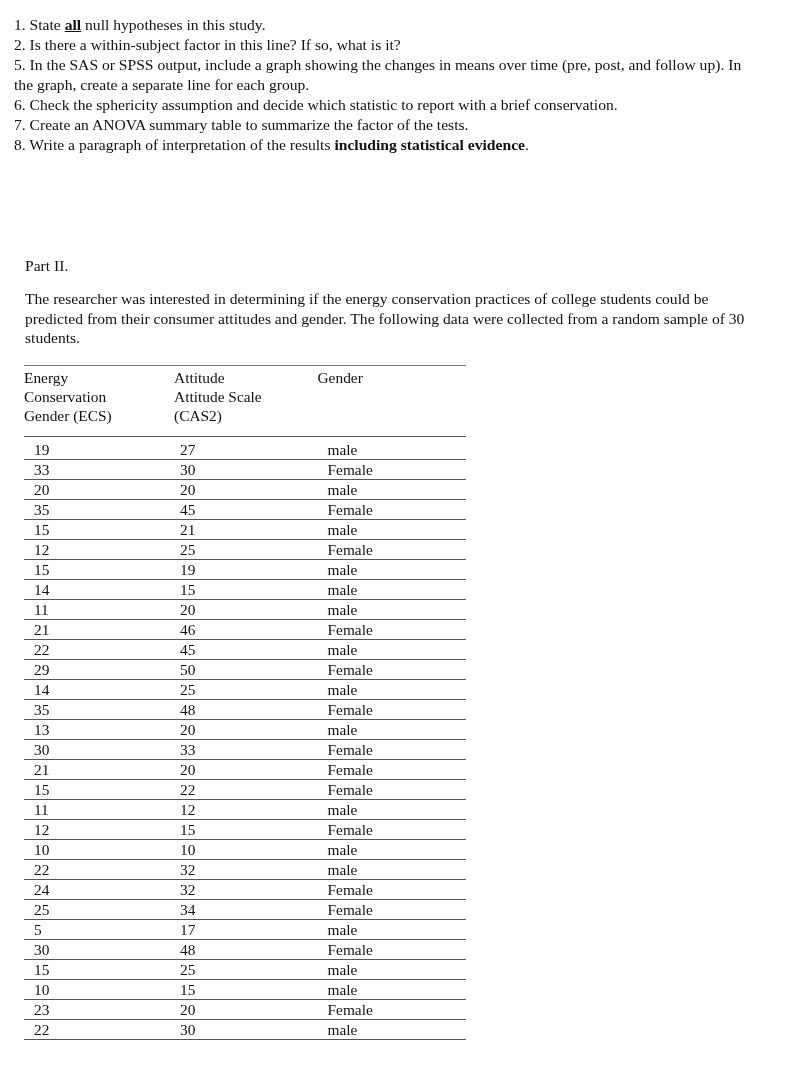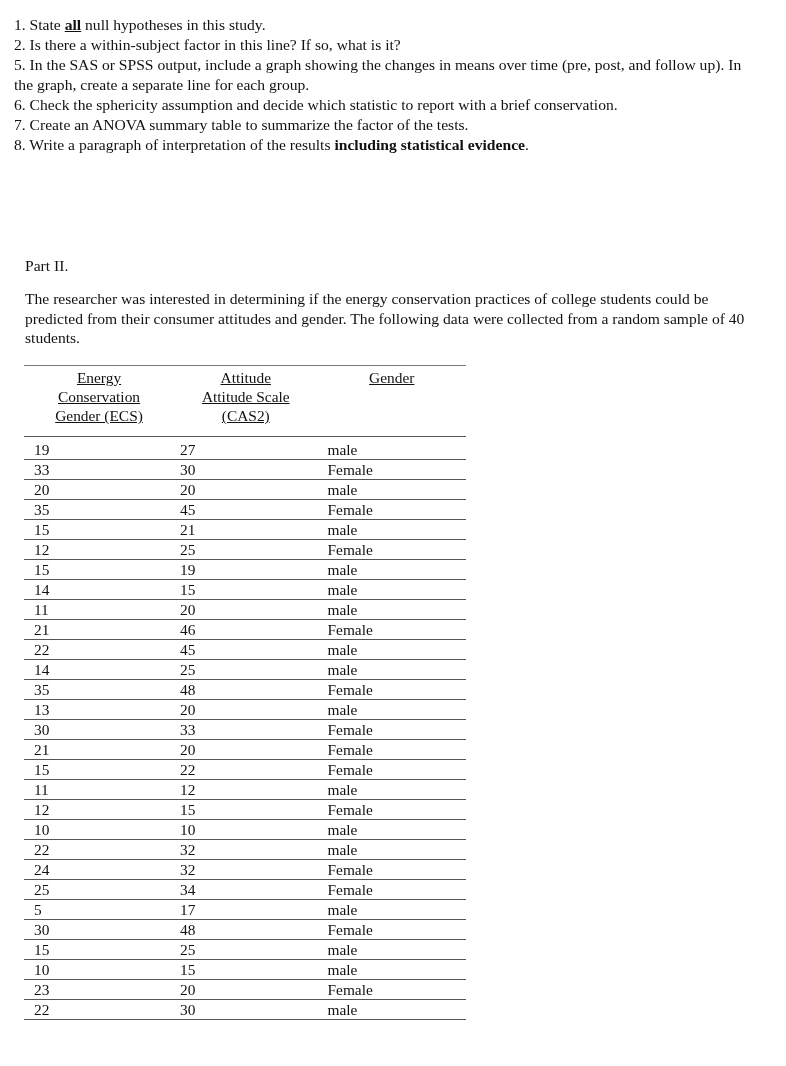--- a/index.html
+++ b/index.html
@@ -13,25 +13,24 @@
   .q { margin: 0; }
   .q b.u { text-decoration: underline; }
   .part-title { position: absolute; left: 25px; top: 236px; line-height: 20px; margin-top: 20px; }
   .intro { position: absolute; left: 25px; top: 289px; width: 740px; line-height: 19.5px; }
 
   table.data {
     position: absolute; left: 24px; top: 365px; width: 442px;
     border-collapse: collapse; font-size: 15.4px;
   }
   table.data thead th {
-    font-weight: normal; text-align: center; vertical-align: top;
+    font-weight: normal; text-align: left; vertical-align: top;
     line-height: 19px; padding: 2px 0 0 0; height: 68px;
     border-top: 1.5px solid #777777;
     border-bottom: 1.5px solid #555555;
-    text-decoration: underline;
   }
   table.data th.c1, table.data td.c1 { width: 147px; }
   table.data th.c2, table.data td.c2 { width: 147px; }
   table.data th.c3, table.data td.c3 { width: 148px; }
   table.data tbody td {
     height: 19px; line-height: 19px; padding: 0 0 0 0;
     border-bottom: 1.5px solid #555555; text-align: left;
     vertical-align: bottom;
   }
   table.data tbody td.c1 { padding-left: 10px; }
@@ -46,21 +45,21 @@
   <p class="q"><span>1.</span> <span>State </span><b class="u">all</b><span> null hypotheses in this study.</span></p>
   <p class="q"><span>2.</span> <span>Is there a within-subject factor in this line? If so, what is it?</span></p>
   <p class="q"><span>5.</span> <span>In the SAS or SPSS output, include a graph showing the changes in means over time (pre, post, and follow up). In the graph, create a separate line for each group.</span></p>
   <p class="q"><span>6.</span> <span>Check the sphericity assumption and decide which statistic to report with a brief conservation.</span></p>
   <p class="q"><span>7.</span> <span>Create an ANOVA summary table to summarize the factor of the tests.</span></p>
   <p class="q"><span>8.</span> <span>Write a paragraph of interpretation of the results </span><b>including statistical evidence</b><span>.</span></p>
 </div>
 
 <div class="part-title">Part II.</div>
 
-<div class="intro">The researcher was interested in determining if the energy conservation practices of college students could be predicted from their consumer attitudes and gender. The following data were collected from a random sample of 40 students.</div>
+<div class="intro">The researcher was interested in determining if the energy conservation practices of college students could be predicted from their consumer attitudes and gender. The following data were collected from a random sample of 30 students.</div>
 
 <table class="data">
   <thead>
     <tr>
       <th class="c1">
         <div>Energy</div>
         <div>Conservation</div>
         <div>Gender (ECS)</div>
       </th>
       <th class="c2">
@@ -123,20 +122,25 @@
         <td class="c1">21</td>
         <td class="c2">46</td>
         <td class="c3">Female</td>
       </tr>
       <tr>
         <td class="c1">22</td>
         <td class="c2">45</td>
         <td class="c3">male</td>
       </tr>
       <tr>
+        <td class="c1">29</td>
+        <td class="c2">50</td>
+        <td class="c3">Female</td>
+      </tr>
+      <tr>
         <td class="c1">14</td>
         <td class="c2">25</td>
         <td class="c3">male</td>
       </tr>
       <tr>
         <td class="c1">35</td>
         <td class="c2">48</td>
         <td class="c3">Female</td>
       </tr>
       <tr>

